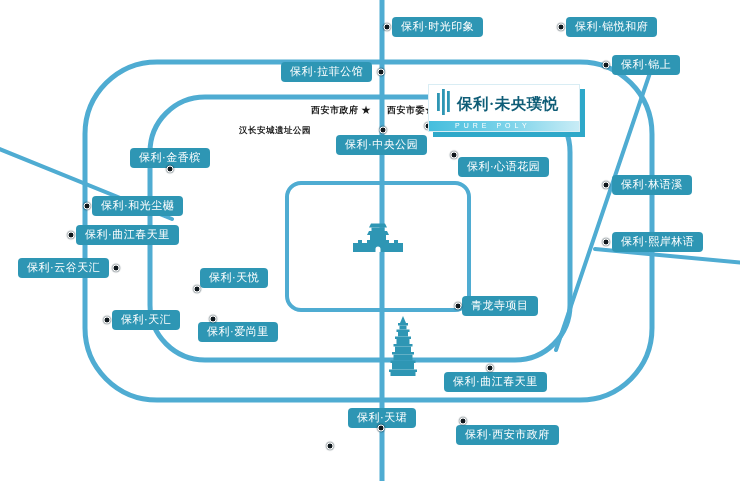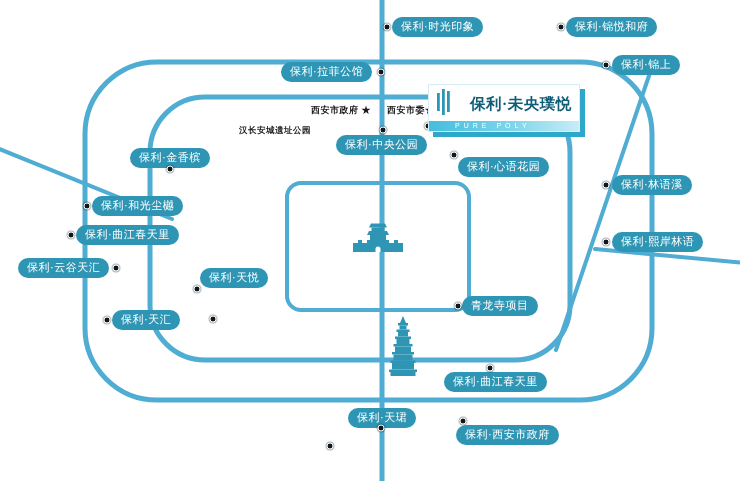--- a/index.html
+++ b/index.html
@@ -8,34 +8,34 @@
     position:relative;width:740px;height:481px;background:#ffffff;overflow:hidden;
     font-family:"Liberation Sans",sans-serif;
   }
   .roads{position:absolute;left:0;top:0;z-index:1;}
   .landmark-icon{position:absolute;z-index:2;}
   .small-text{position:absolute;z-index:4;color:#1c1c1c;font-size:9px;font-weight:700;white-space:nowrap;letter-spacing:.5px;align-items:flex-end;}
   .small-text.park{font-size:8.5px;font-weight:600;}
   .gov-wrap{display:flex;gap:16px;}
   .pill{
     position:absolute;z-index:5;background:#2E96B4;color:#ffffff;
-    font-size:11px;line-height:1;padding:4px 9px 5px;border-radius:10px;
+    font-size:11px;line-height:1;padding:4px 9px 5px;border-radius:4px;
     white-space:nowrap;letter-spacing:.5px;
   }
   .dot{
     position:absolute;z-index:6;width:5px;height:5px;background:#10181d;
     border:1.5px solid #ffffff;border-radius:50%;
     transform:translate(-50%,-50%);
     box-shadow:0 0 1px 1px rgba(20,40,50,.35);
   }
   .callout{
     position:absolute;z-index:7;background:#ffffff;border:1px solid #d9edf4;
     box-shadow:5px 5px 0 #2EA8C9;width:150px;
   }
-  .callout-main{display:flex;align-items:center;gap:19px;padding:4px 6px 2px 7px;}
+  .callout-main{display:flex;align-items:center;gap:6px;padding:4px 6px 2px 7px;}
   .callout-title{
     font-family:"Liberation Serif",serif;font-weight:700;font-size:15.5px;
     color:#0F5D77;white-space:nowrap;letter-spacing:.5px;
   }
   .callout-strip{
     margin:0 0 0 0;height:10px;line-height:10px;
     background:linear-gradient(90deg,#45BEDD 0%,#7fd4ea 55%,#c8ecf6 100%);
     color:#ffffff;font-size:7px;letter-spacing:4px;padding-left:26px;
   }
 </style>
@@ -147,20 +147,21 @@
 
   <div class="pill" style="left:18px;top:258px">保利·云谷天汇</div>
   <div class="dot" style="left:116px;top:268px"></div>
 
   <div class="pill" style="left:200px;top:268px">保利·天悦</div>
   <div class="dot" style="left:197px;top:289px"></div>
 
   <div class="pill" style="left:112px;top:310px">保利·天汇</div>
   <div class="dot" style="left:107px;top:320px"></div>
 
+  <div class="pill" style="left:198px;top:322px">保利·爱尚里</div>
   <div class="dot" style="left:213px;top:319px"></div>
 
   <div class="pill" style="left:462px;top:296px">青龙寺项目</div>
   <div class="dot" style="left:458px;top:306px"></div>
 
   <div class="pill" style="left:444px;top:372px">保利·曲江春天里</div>
   <div class="dot" style="left:490px;top:368px"></div>
 
   <div class="pill" style="left:348px;top:408px">保利·天珺</div>
   <div class="dot" style="left:381px;top:428px"></div>

